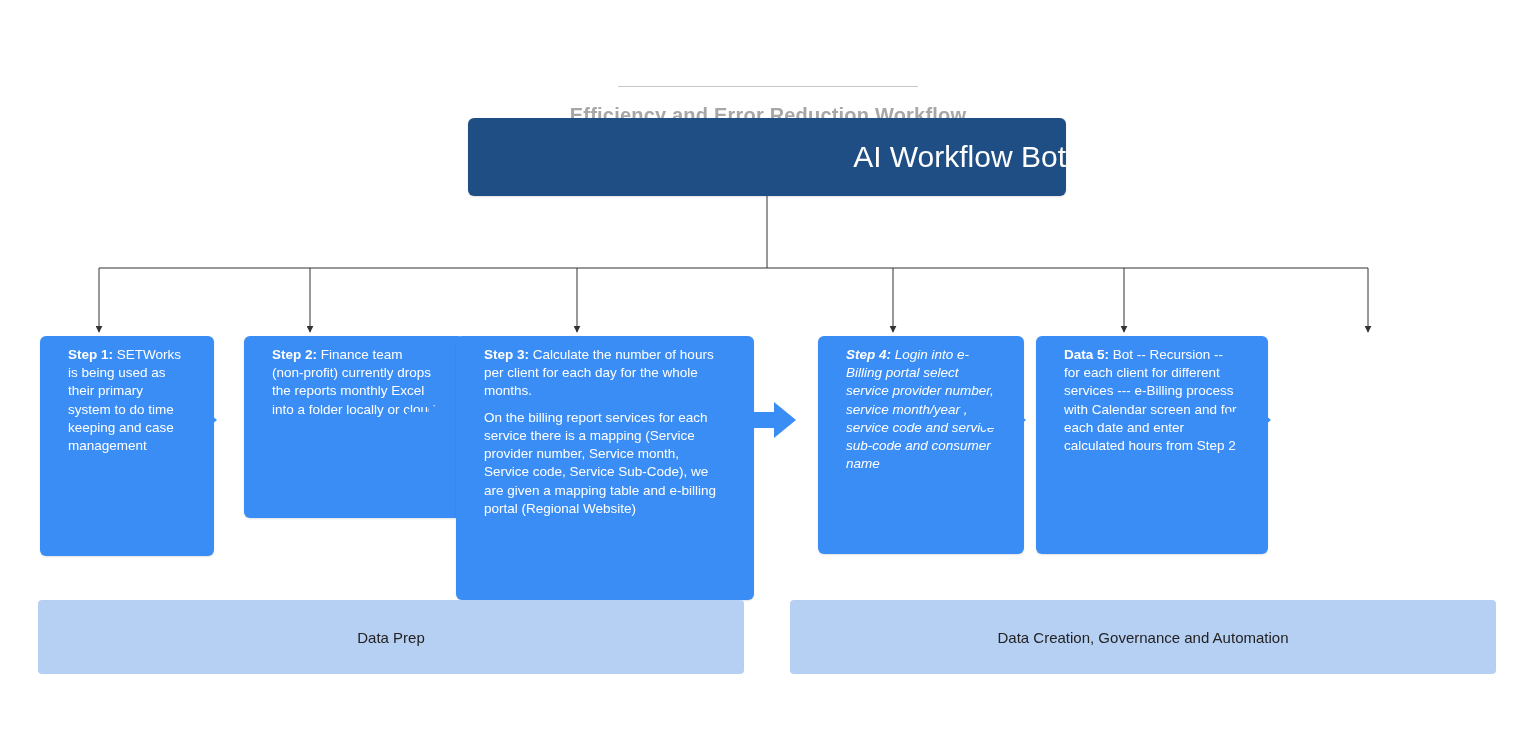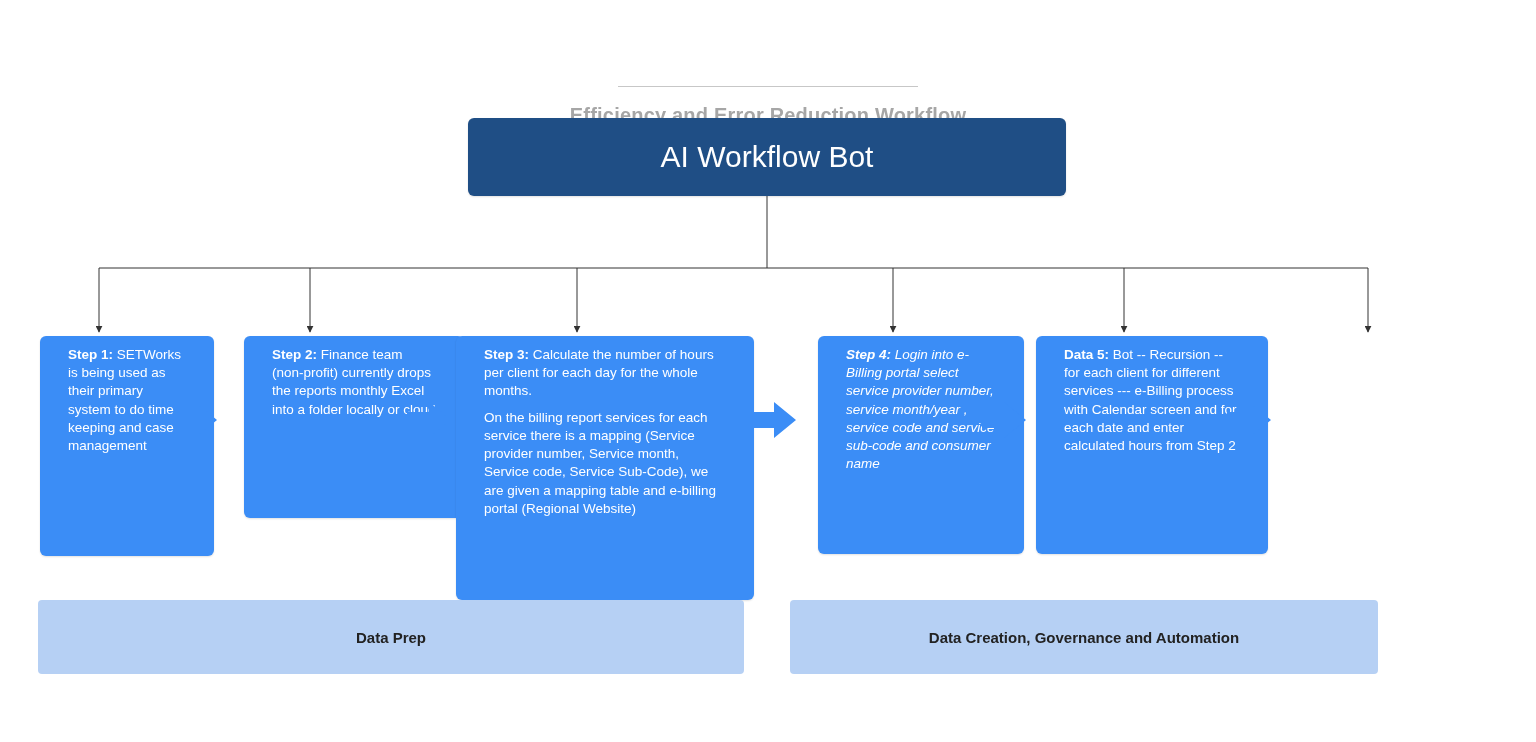--- a/index.html
+++ b/index.html
@@ -1,22 +1,22 @@
 <!DOCTYPE html>
 <html><head>
 <meta charset="utf-8">
 <style>
   html,body{margin:0;padding:0;width:1536px;height:742px;font-family:Arial,Helvetica,sans-serif;background:#fff;color:#222;}
   .canvas{position:relative;width:1536px;height:742px;}
   .title{position:absolute;left:0;right:0;top:56px;text-align:center;color:#a6a6a6;font-weight:600;font-size:20px;letter-spacing:.2px;margin-top:48px;}
   .title-underline{position:absolute;top:86px;left:50%;transform:translateX(-50%);width:300px;border-bottom:1px solid #c7c7c7;}
-  .main-box{position:absolute;background:#1f4e85;color:#fff;border-radius:6px;display:flex;align-items:center;justify-content:center;font-size:30px;font-weight:400;box-shadow:0 1px 2px rgba(0,0,0,.12);}
+  .main-box{position:absolute;background:#1f4e85;color:#fff;border-radius:6px;display:flex;align-items:center;justify-content:flex-end;font-size:30px;font-weight:400;box-shadow:0 1px 2px rgba(0,0,0,.12);}
   .step{position:absolute;background:#3b8df6;color:#fff;border-radius:6px;padding:10px 28px;font-size:13.5px;line-height:1.35;box-shadow:0 1px 2px rgba(0,0,0,.12);}
   .step b,.step strong{font-weight:700;}
-  .group{position:absolute;background:#b6d0f4;color:#222;border-radius:4px;display:flex;align-items:center;justify-content:center;font-size:15px;font-weight:bold;}
+  .group{position:absolute;background:#b6d0f4;color:#222;border-radius:4px;display:flex;align-items:center;justify-content:center;font-size:15px;}
   .arrow{position:absolute;pointer-events:none;}
   .arrow svg{display:block;}
   .conn{position:absolute;pointer-events:none;}
 </style>
 </head>
 <body>
 
 <div class="canvas">
 
   <div class="title">Efficiency and Error Reduction Workflow</div>
@@ -74,17 +74,17 @@
       <div class="arrow" style="left: 1225px; top: 396px; width: 48px; height: 48px;">
         <svg width="48" height="48" viewBox="0 0 48 48">
           <path d="M2 16 H24 V6 L46 24 L24 42 V32 H2 Z" fill="#3b8df6"></path>
         </svg>
       </div>
     </div>
 
   <div class="group" id="group-0" style="left: 38px; top: 600px; width: 706px; height: 74px;">
     <span>Data Prep</span>
   </div>
-  <div class="group" id="group-1" style="left: 790px; top: 600px; width: 588px; height: 74px;">
+  <div class="group" id="group-1" style="left: 790px; top: 600px; width: 706px; height: 74px;">
     <span>Data Creation, Governance and Automation</span>
   </div>
 
 </div>
 
 </body></html>

